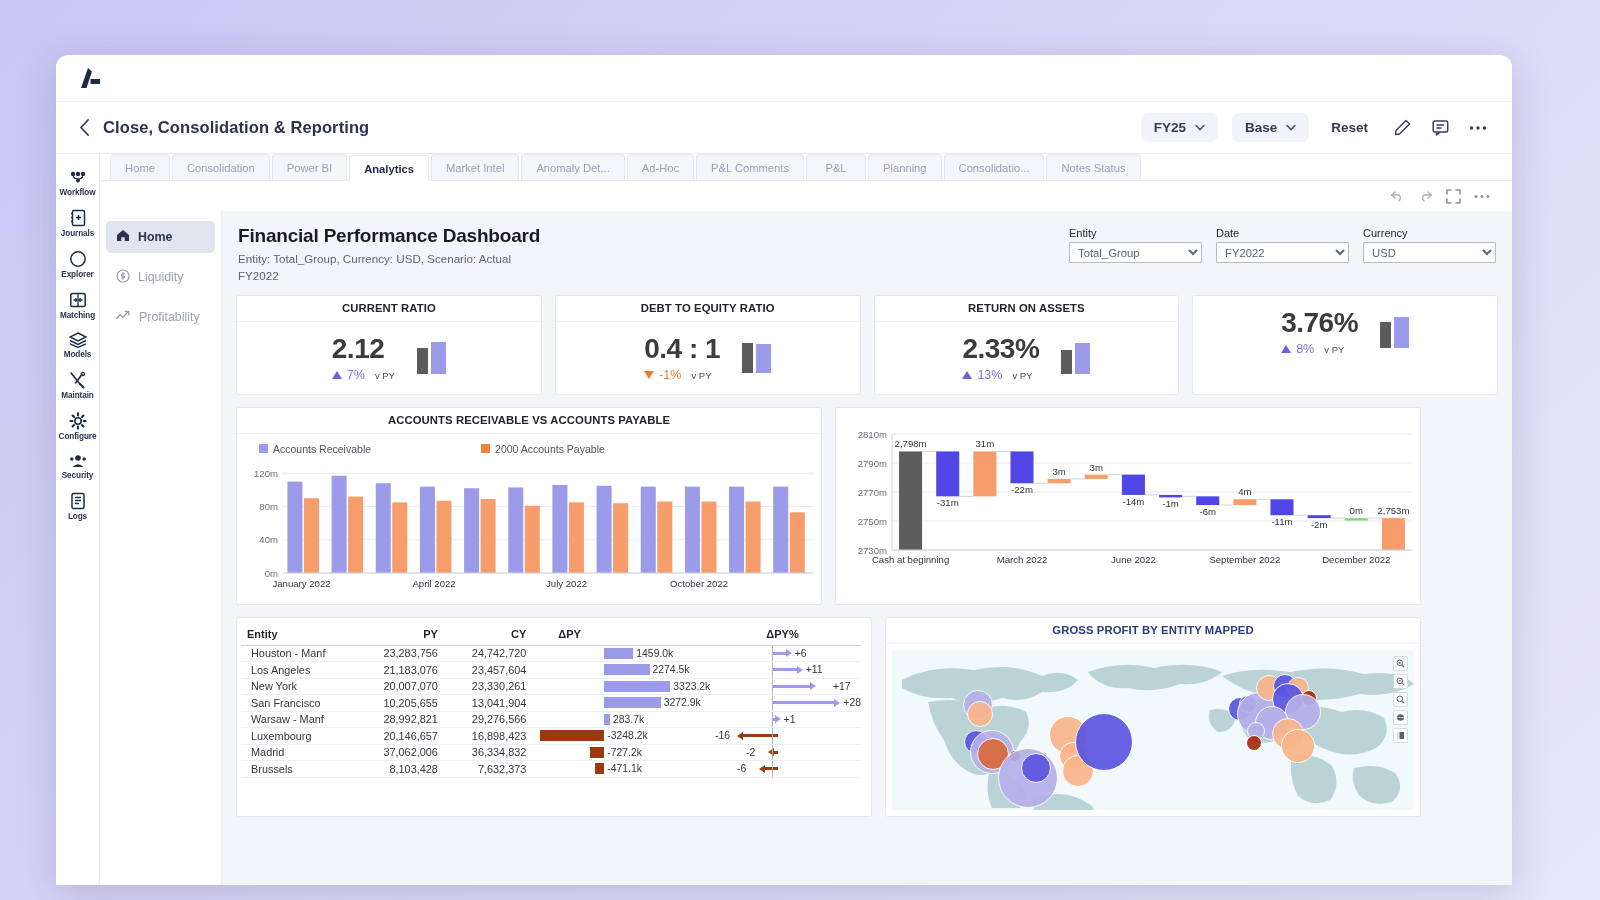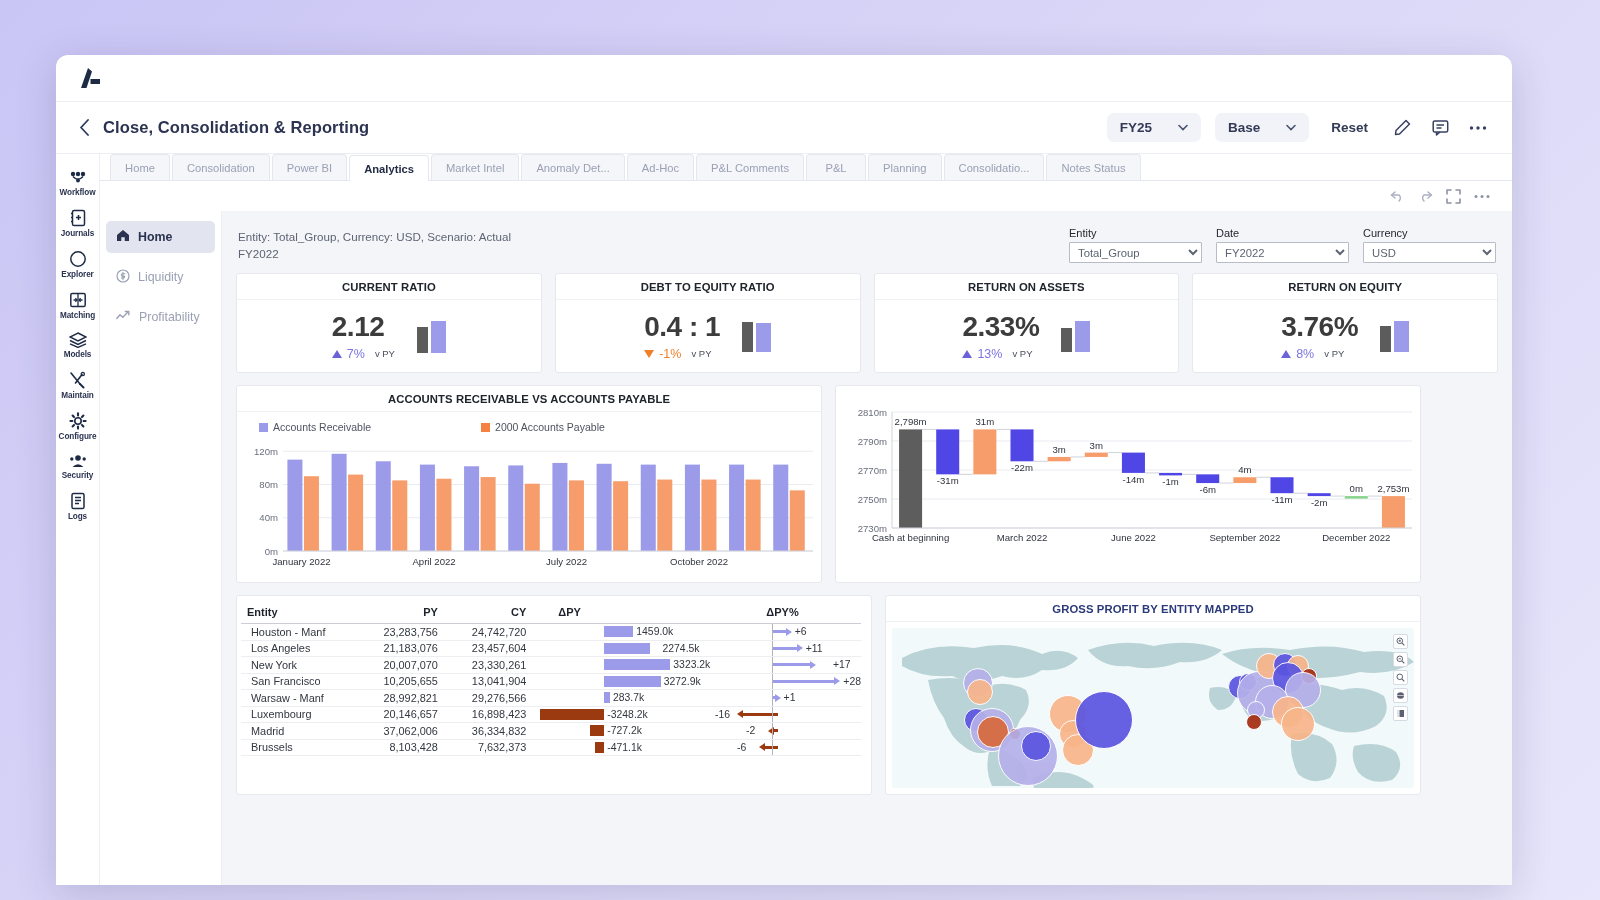--- a/index.html
+++ b/index.html
@@ -37,21 +37,21 @@
     width: 20px; height: 20px; display: flex; align-items: center; justify-content: center;
     color: #2b3a5c; font-size: 19px; cursor: pointer;
   }
   .crumb-title {
     font-size: 16.5px; font-weight: 700; color: #2b3350; margin-left: 9px;
     letter-spacing: .1px;
   }
   .crumb-right { margin-left: auto; display: flex; align-items: center; gap: 14px; }
   .pill {
     background: #f2f3f8; border-radius: 7px; height: 29px;
-    display: flex; align-items: center; gap: 26px;
+    display: flex; align-items: center; gap: 9px;
     padding: 0 13px; font-size: 13.5px; font-weight: 700; color: #323a56;
     cursor: pointer;
   }
   .pill .caret { font-size: 10px; color: #4b5475; }
   .reset-btn { font-size: 13.5px; font-weight: 700; color: #323a56; cursor: pointer; padding: 0 8px; }
   .icon-btn { width: 24px; height: 24px; display: flex; align-items: center; justify-content: center; cursor: pointer; color: #384063; }
   
   .body-split { flex: 1; display: flex; min-height: 0; }
   
   .rail {
@@ -405,20 +405,21 @@
                 </svg>
             </span>
             <span>Profitability</span>
           </div>
         </div>
 
         <div class="canvas">
 
           <div class="dash-head">
             <div>
+              <div class="dash-title">Financial Performance Dashboard</div>
               <div class="dash-sub">
                 <div>Entity: Total_Group, Currency: USD, Scenario: Actual</div>
                 <div>FY2022</div>
               </div>
             </div>
             <div class="filters">
               <div class="filter">
                 <span class="filter-label">Entity</span>
                 <select class="filter-select"><option>Total_Group</option></select>
               </div>
@@ -482,21 +483,20 @@
                   </div>
                 </div>
                 <div class="minibars">
                   <div class="mb-grey" style="height:24px"></div>
                     <div class="mb-purple" style="height:31px"></div>
                 </div>
               </div>
             </div>
 
             <div class="card kpi">
-              <div class="card-head">RETURN ON EQUITY</div>
               <div class="kpi-body">
                 <div class="kpi-left">
                   <div class="kpi-value">3.76%</div>
                   <div class="kpi-delta">
                     <span class="tri up"></span>
                     <span class="delta-pct up">8%</span>
                     <span class="vpy">v PY</span>
                   </div>
                 </div>
                 <div class="minibars">
@@ -662,21 +662,21 @@
                           </div>
                         </td>
                       </tr>
                       <tr>
                         <td class="ent">Los Angeles</td>
                         <td class="num">21,183,076</td>
                         <td class="num">23,457,604</td>
                         <td class="bar-cell">
                           <div class="bar-wrap" style="padding-left:72px">
                             <div class="bar-pos" style="width:45.17242416947521px"></div>
-                            <span class="bar-txt" style="margin-left:13px">2274.5k</span>
+                            <span class="bar-txt" style="margin-left:3px">2274.5k</span>
                           </div>
                         </td>
                         <td class="bar-cell">
                           <div class="bar-wrap" style="position:relative;padding-left:62px">
                             <div style="height:3px;width:24.357142857142858px;background:#9b9bea"></div>
                             <div style="width:0;height:0;border-top:4px solid transparent;border-bottom:4px solid transparent;border-left:6px solid #9b9bea;border-right:0;"></div>
                             <span class="bar-txt" style="margin-left:3px">+11</span>
                             <div style="position:absolute;left:62px;top:0;width:1px;height:15.5px;background:#aeb3bf"></div>
                           </div>
                         </td>

